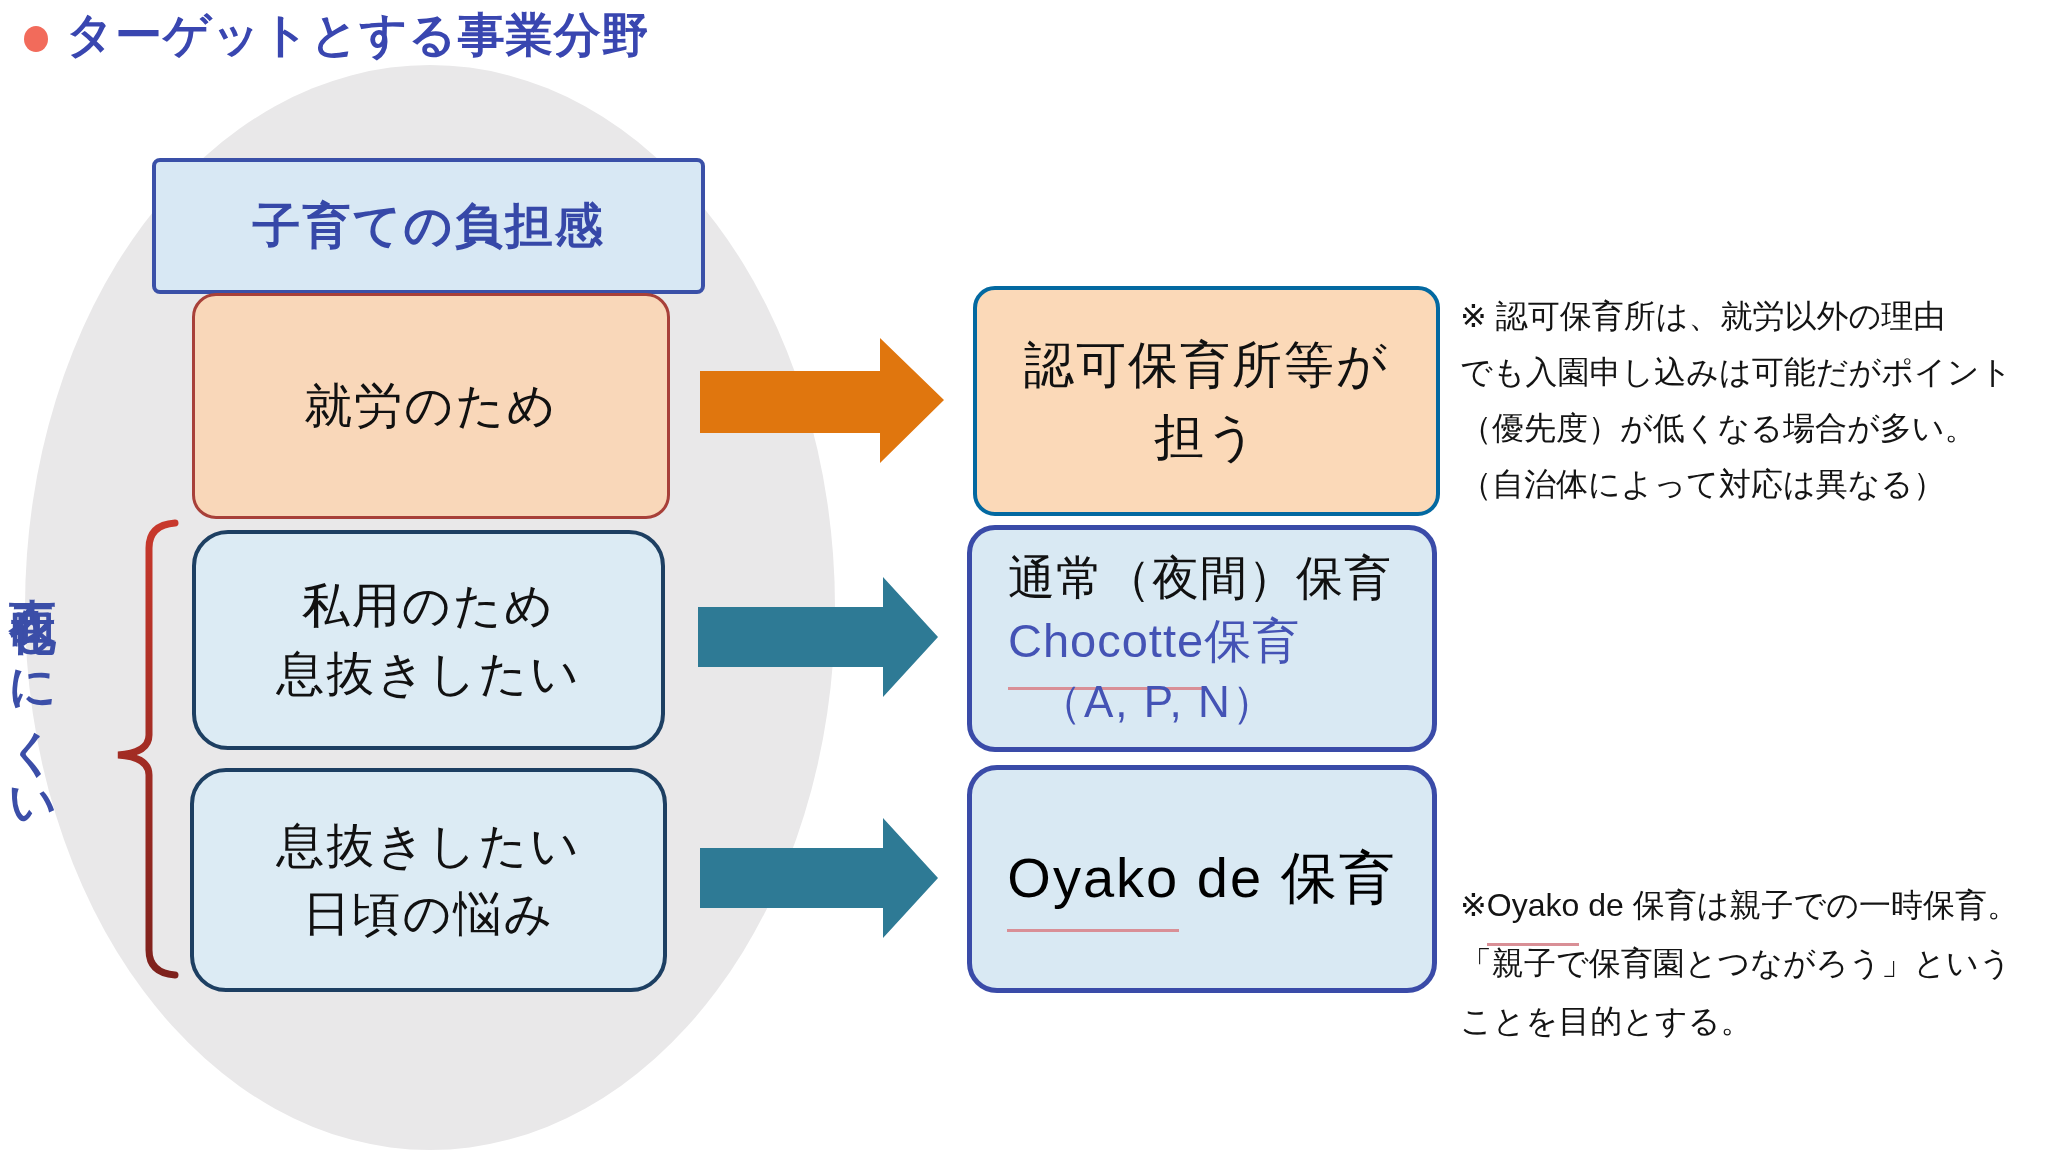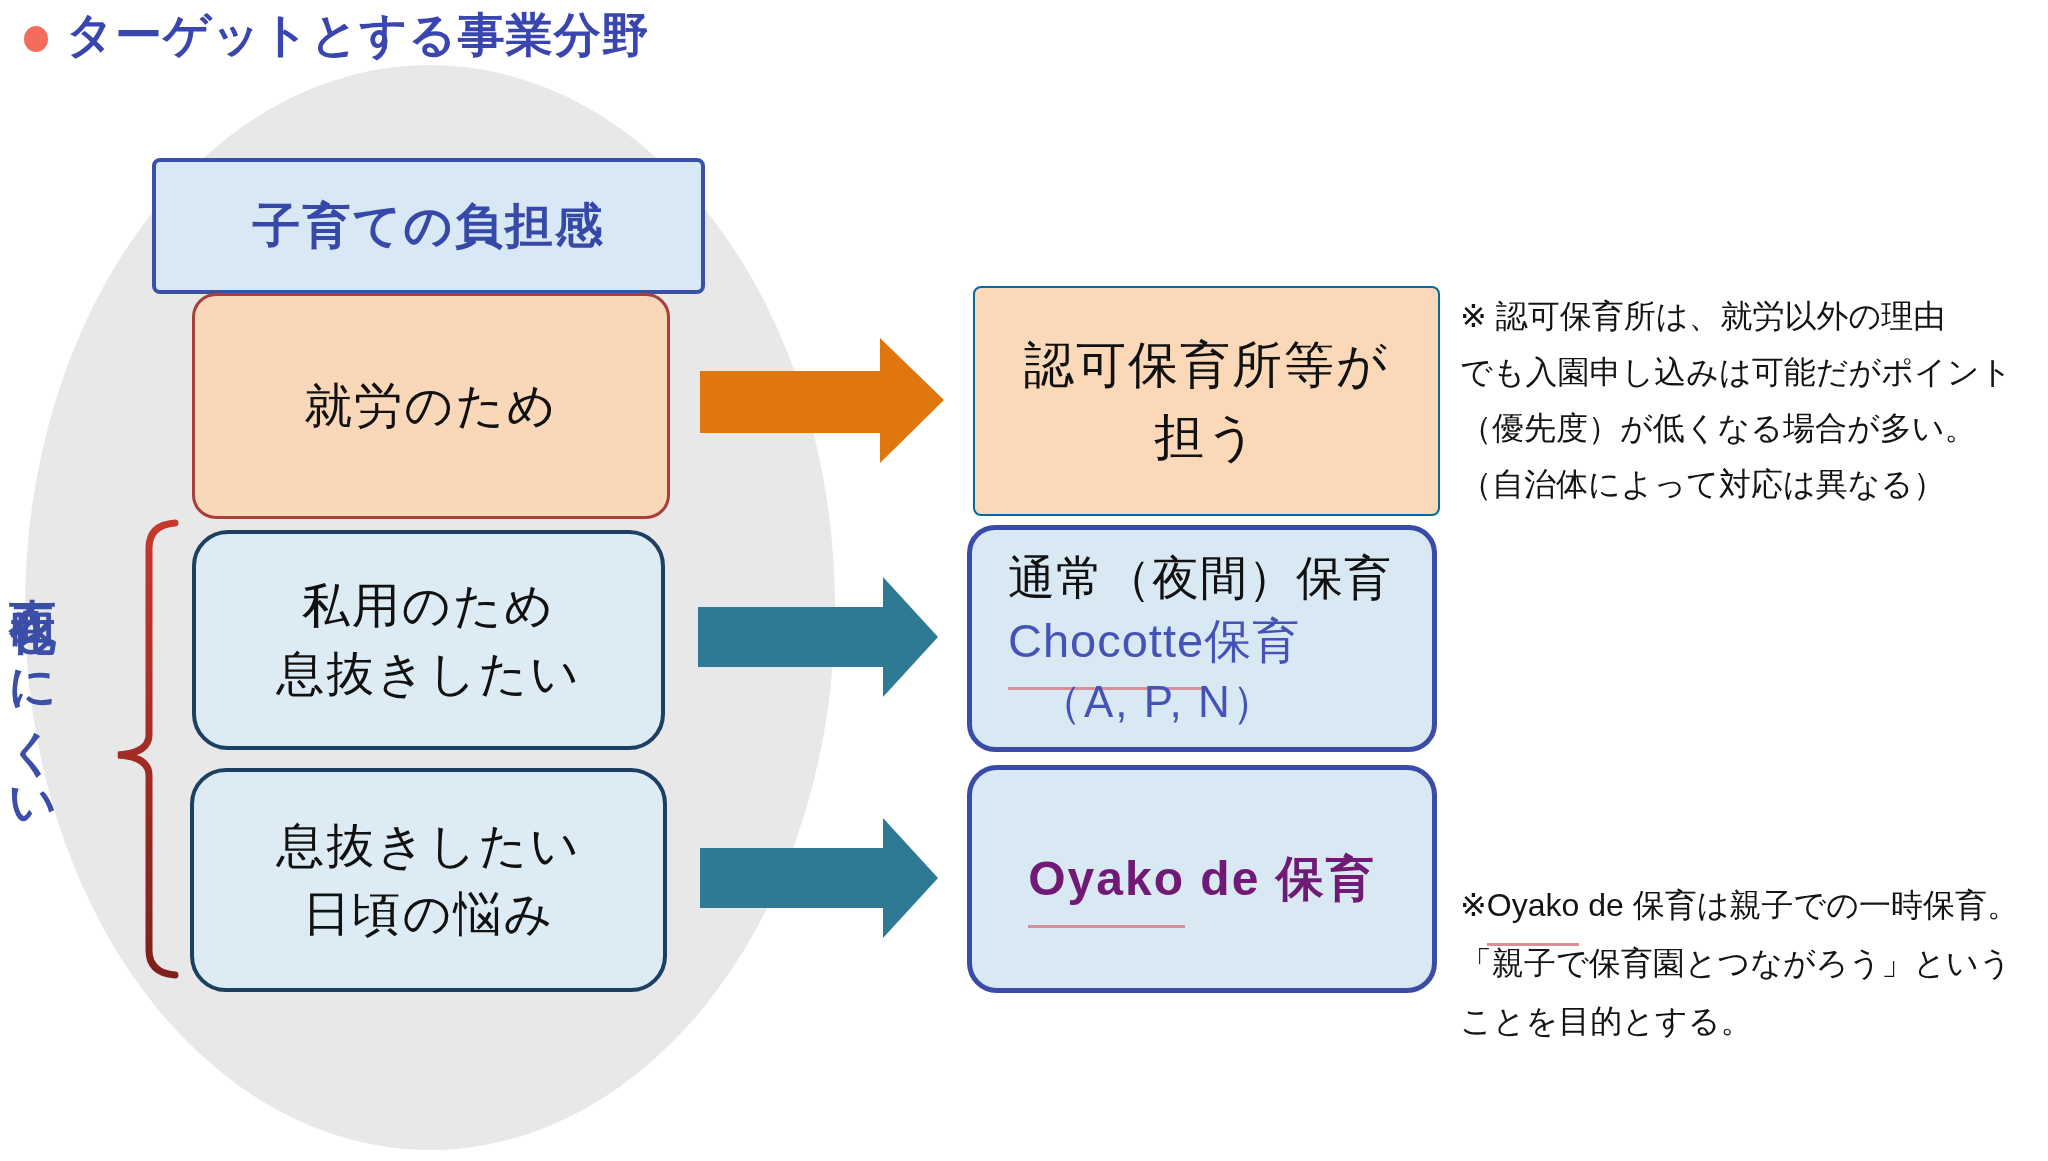--- a/index.html
+++ b/index.html
@@ -27,30 +27,30 @@
     left:192px;top:293px;width:478px;height:226px;background:#f9d7b9;
     border:3px solid #a84039;border-radius:24px;align-items:center;
   }
   .blue-box-l{background:#dcebf4;border:4px solid #1d3f62;border-radius:36px;}
   .private-box{left:192px;top:530px;width:473px;height:220px;}
   .alone-box{left:190px;top:768px;width:477px;height:224px;}
   .box .black{font-size:48px;color:#111;line-height:1.42;text-align:center;letter-spacing:2px;}
   
   .r-orange{
     left:973px;top:286px;width:467px;height:230px;background:#fbd9b8;
-    border:2px solid #0369a1;border-radius:8px;
+    border:4px solid #0369a1;border-radius:22px;
   }
   .r-orange .black{font-size:50px;line-height:1.45;}
   .r-blue{background:#d9e9f3;border:5px solid #3a4ba8;border-radius:30px;}
   .chocotte-box{left:967px;top:525px;width:470px;height:227px;align-items:flex-start;justify-content:center;padding-left:36px;border-radius:28px;}
   .chocotte-box .l1{font-size:47px;color:#111;line-height:1.0;letter-spacing:1px;}
   .chocotte-box .l2{font-size:47px;color:#4453b5;line-height:1.0;margin-top:16px;letter-spacing:1px;}
   .chocotte-box .l3{font-size:44px;color:#4453b5;line-height:1.0;margin-top:16px;margin-left:30px;letter-spacing:2px;}
   .oyako-box{left:967px;top:765px;width:470px;height:228px;}
-  .oyako-box .t{font-size:48px;color:#701a75;letter-spacing:2px;font-weight:bold;}
+  .oyako-box .t{font-size:56px;color:#000000;letter-spacing:2px;}
   .u-pink{border-bottom:3px solid #d98f96;padding-bottom:20px;}
   
   .side-label{
     position:absolute;left:2px;top:560px;z-index:4;
     writing-mode:vertical-rl;text-orientation:upright;
     font-size:47px;color:#3b4ea8;letter-spacing:6px;font-weight:bold;height:380px;
   }
   
   .note{position:absolute;z-index:4;color:#141414;}
   .note1{left:1460px;top:288px;font-size:32px;line-height:56px;}

